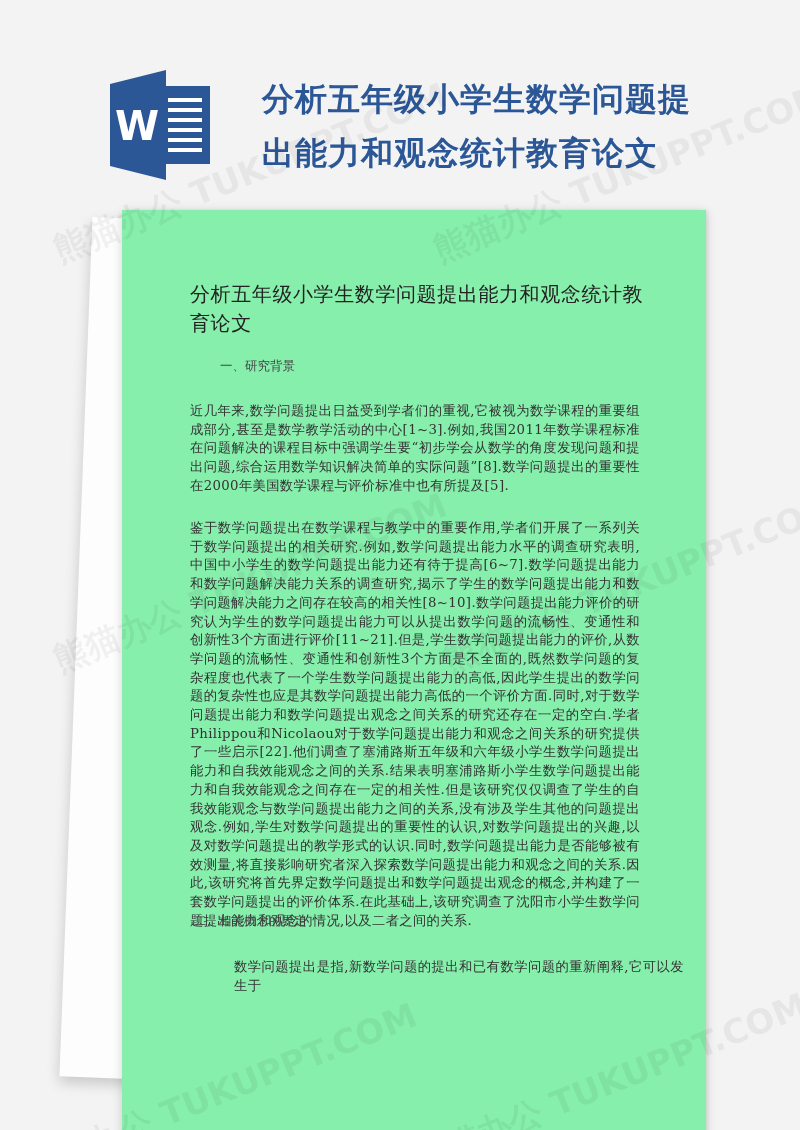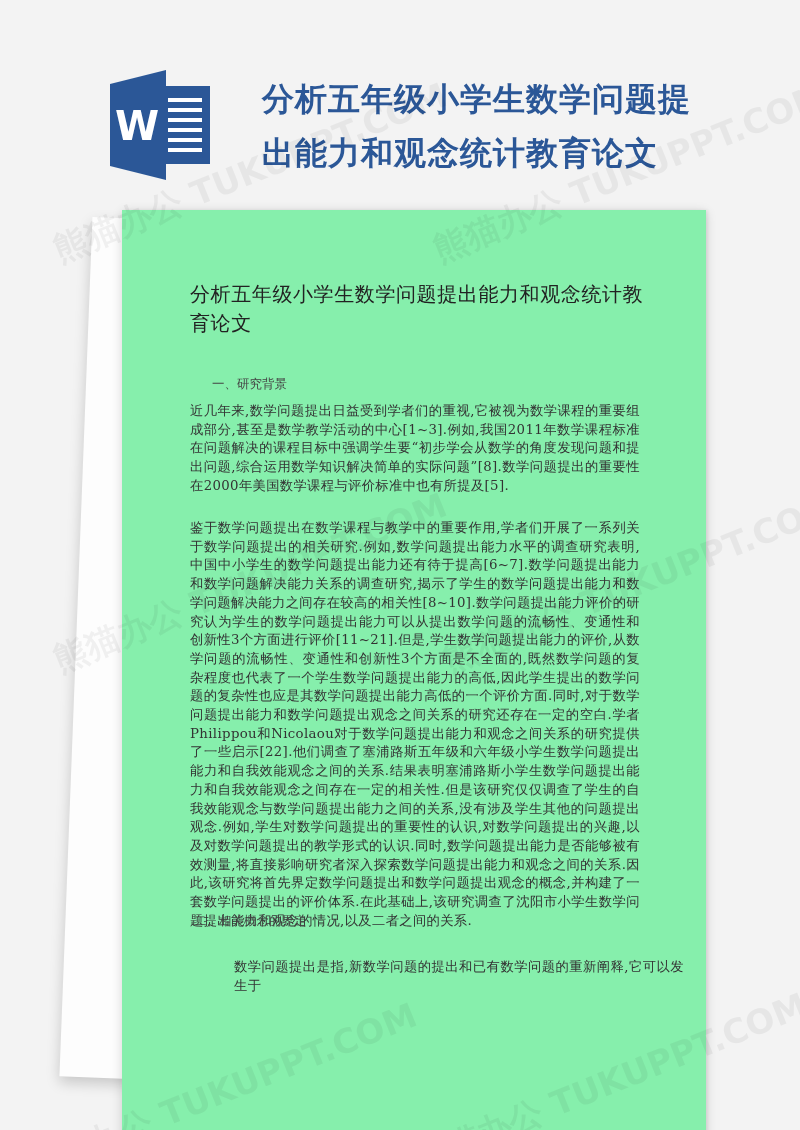--- a/index.html
+++ b/index.html
@@ -96,21 +96,21 @@
     <div>分析五年级小学生数学问题提</div>
     <div>出能力和观念统计教育论文</div>
   </div>
 </div>
 
 <div class="back-sheet"></div>
 
 <div class="page">
   <h1 class="doc-title">分析五年级小学生数学问题提出能力和观念统计教育论文</h1>
 
-  <h2 class="section-heading" style="left:90px; top:148px;margin-top:18px;">一、研究背景</h2>
+  <h2 class="section-heading" style="left:98px; top:148px;">一、研究背景</h2>
 
   <p class="para" style="top:192px;">近几年来,数学问题提出日益受到学者们的重视,它被视为数学课程的重要组成部分,甚至是数学教学活动的中心[1~3].例如,我国2011年数学课程标准在问题解决的课程目标中强调学生要“初步学会从数学的角度发现问题和提出问题,综合运用数学知识解决简单的实际问题”[8].数学问题提出的重要性在2000年美国数学课程与评价标准中也有所提及[5].</p>
 
   <p class="para" style="top:309px;">鉴于数学问题提出在数学课程与教学中的重要作用,学者们开展了一系列关于数学问题提出的相关研究.例如,数学问题提出能力水平的调查研究表明,中国中小学生的数学问题提出能力还有待于提高[6~7].数学问题提出能力和数学问题解决能力关系的调查研究,揭示了学生的数学问题提出能力和数学问题解决能力之间存在较高的相关性[8~10].数学问题提出能力评价的研究认为学生的数学问题提出能力可以从提出数学问题的流畅性、变通性和创新性3个方面进行评价[11~21].但是,学生数学问题提出能力的评价,从数学问题的流畅性、变通性和创新性3个方面是不全面的,既然数学问题的复杂程度也代表了一个学生数学问题提出能力的高低,因此学生提出的数学问题的复杂性也应是其数学问题提出能力高低的一个评价方面.同时,对于数学问题提出能力和数学问题提出观念之间关系的研究还存在一定的空白.学者Philippou和Nicolaou对于数学问题提出能力和观念之间关系的研究提供了一些启示[22].他们调查了塞浦路斯五年级和六年级小学生数学问题提出能力和自我效能观念之间的关系.结果表明塞浦路斯小学生数学问题提出能力和自我效能观念之间存在一定的相关性.但是该研究仅仅调查了学生的自我效能观念与数学问题提出能力之间的关系,没有涉及学生其他的问题提出观念.例如,学生对数学问题提出的重要性的认识,对数学问题提出的兴趣,以及对数学问题提出的教学形式的认识.同时,数学问题提出能力是否能够被有效测量,将直接影响研究者深入探索数学问题提出能力和观念之间的关系.因此,该研究将首先界定数学问题提出和数学问题提出观念的概念,并构建了一套数学问题提出的评价体系.在此基础上,该研究调查了沈阳市小学生数学问题提出能力和观念的情况,以及二者之间的关系.</p>
 
   <h2 class="section-heading" style="left:72px; top:703px;">二、相关概念的界定</h2>
 
   <p class="para" style="top:748px;margin-left:44px;">数学问题提出是指,新数学问题的提出和已有数学问题的重新阐释,它可以发生于</p>
 </div>
 

